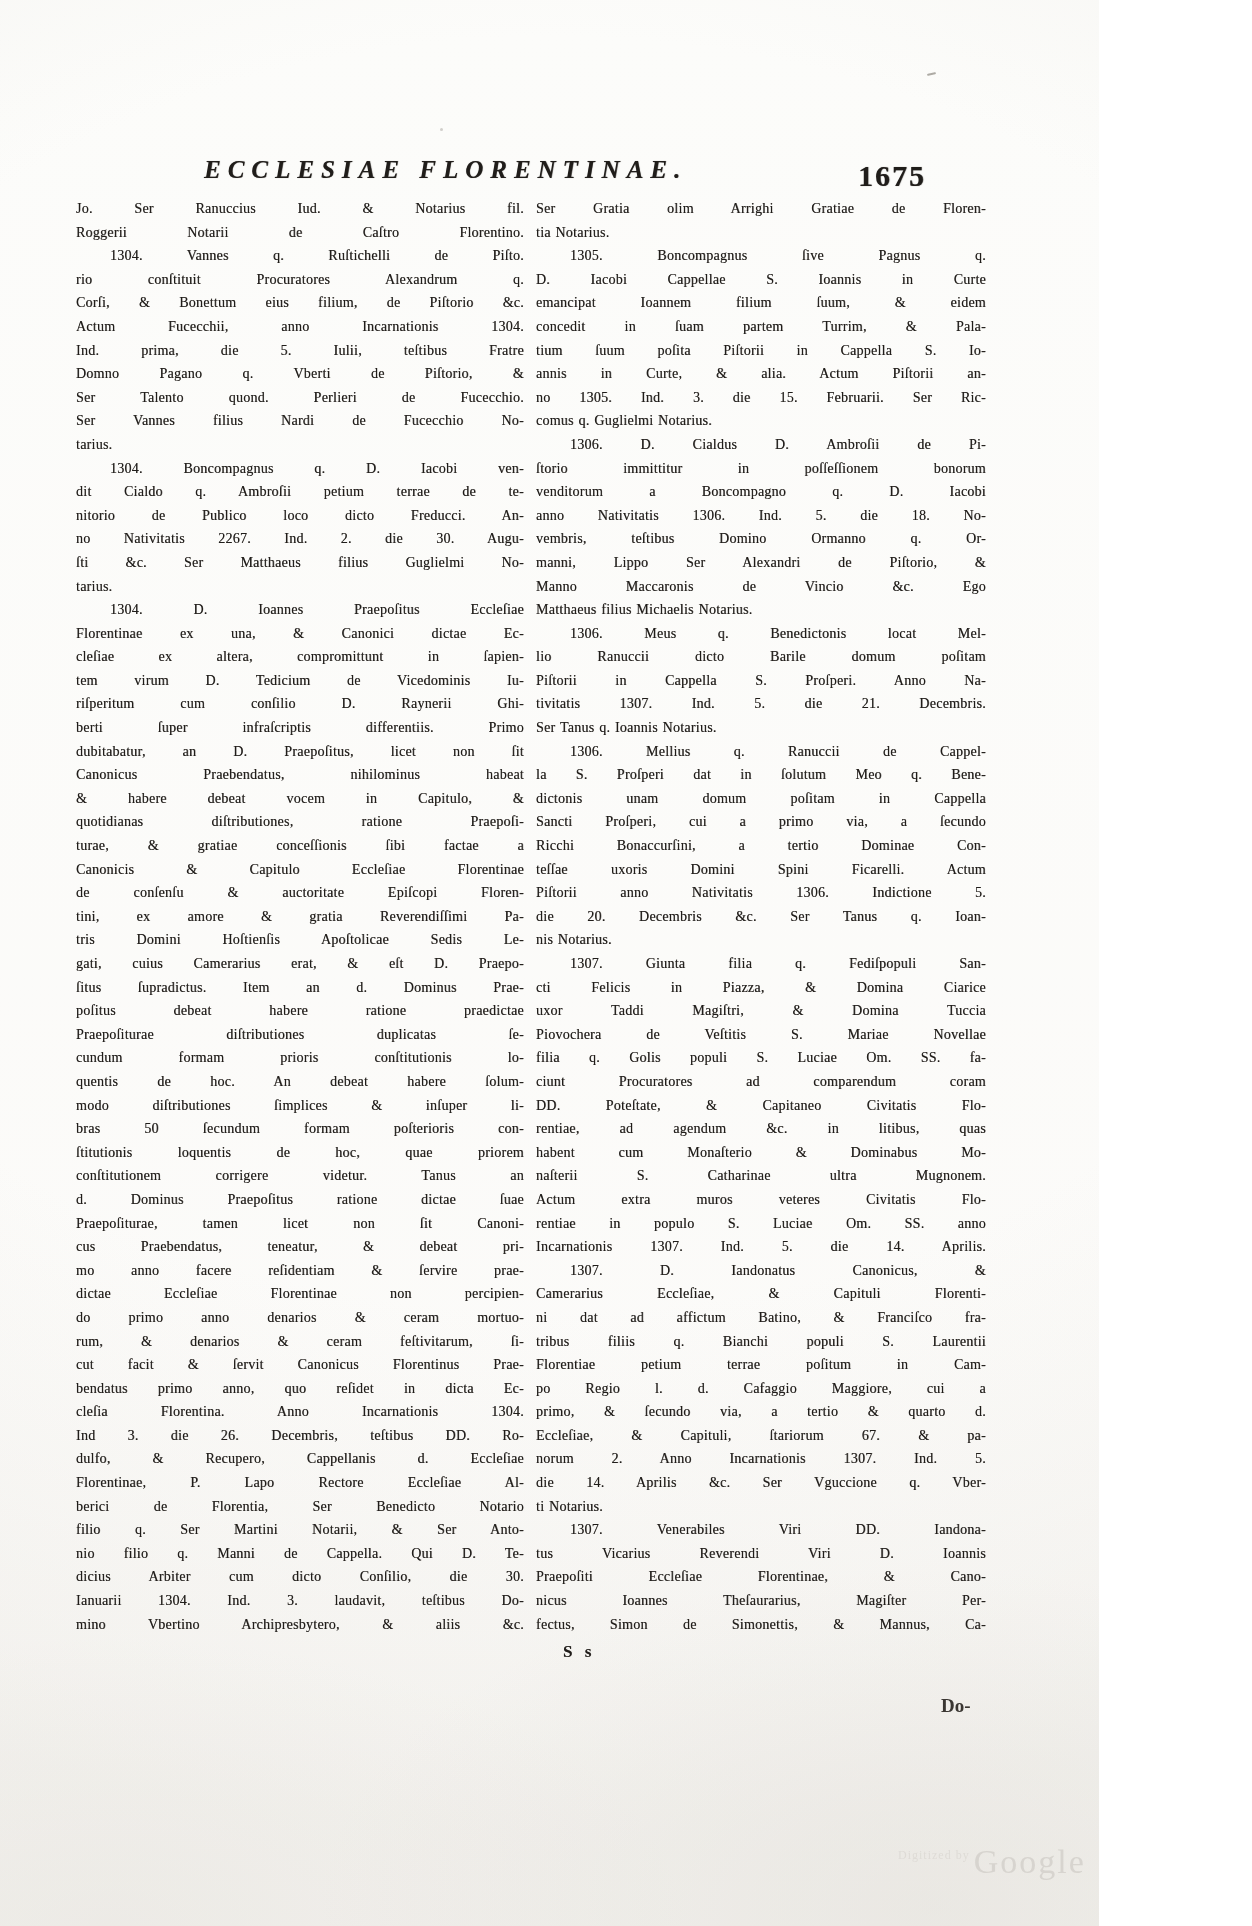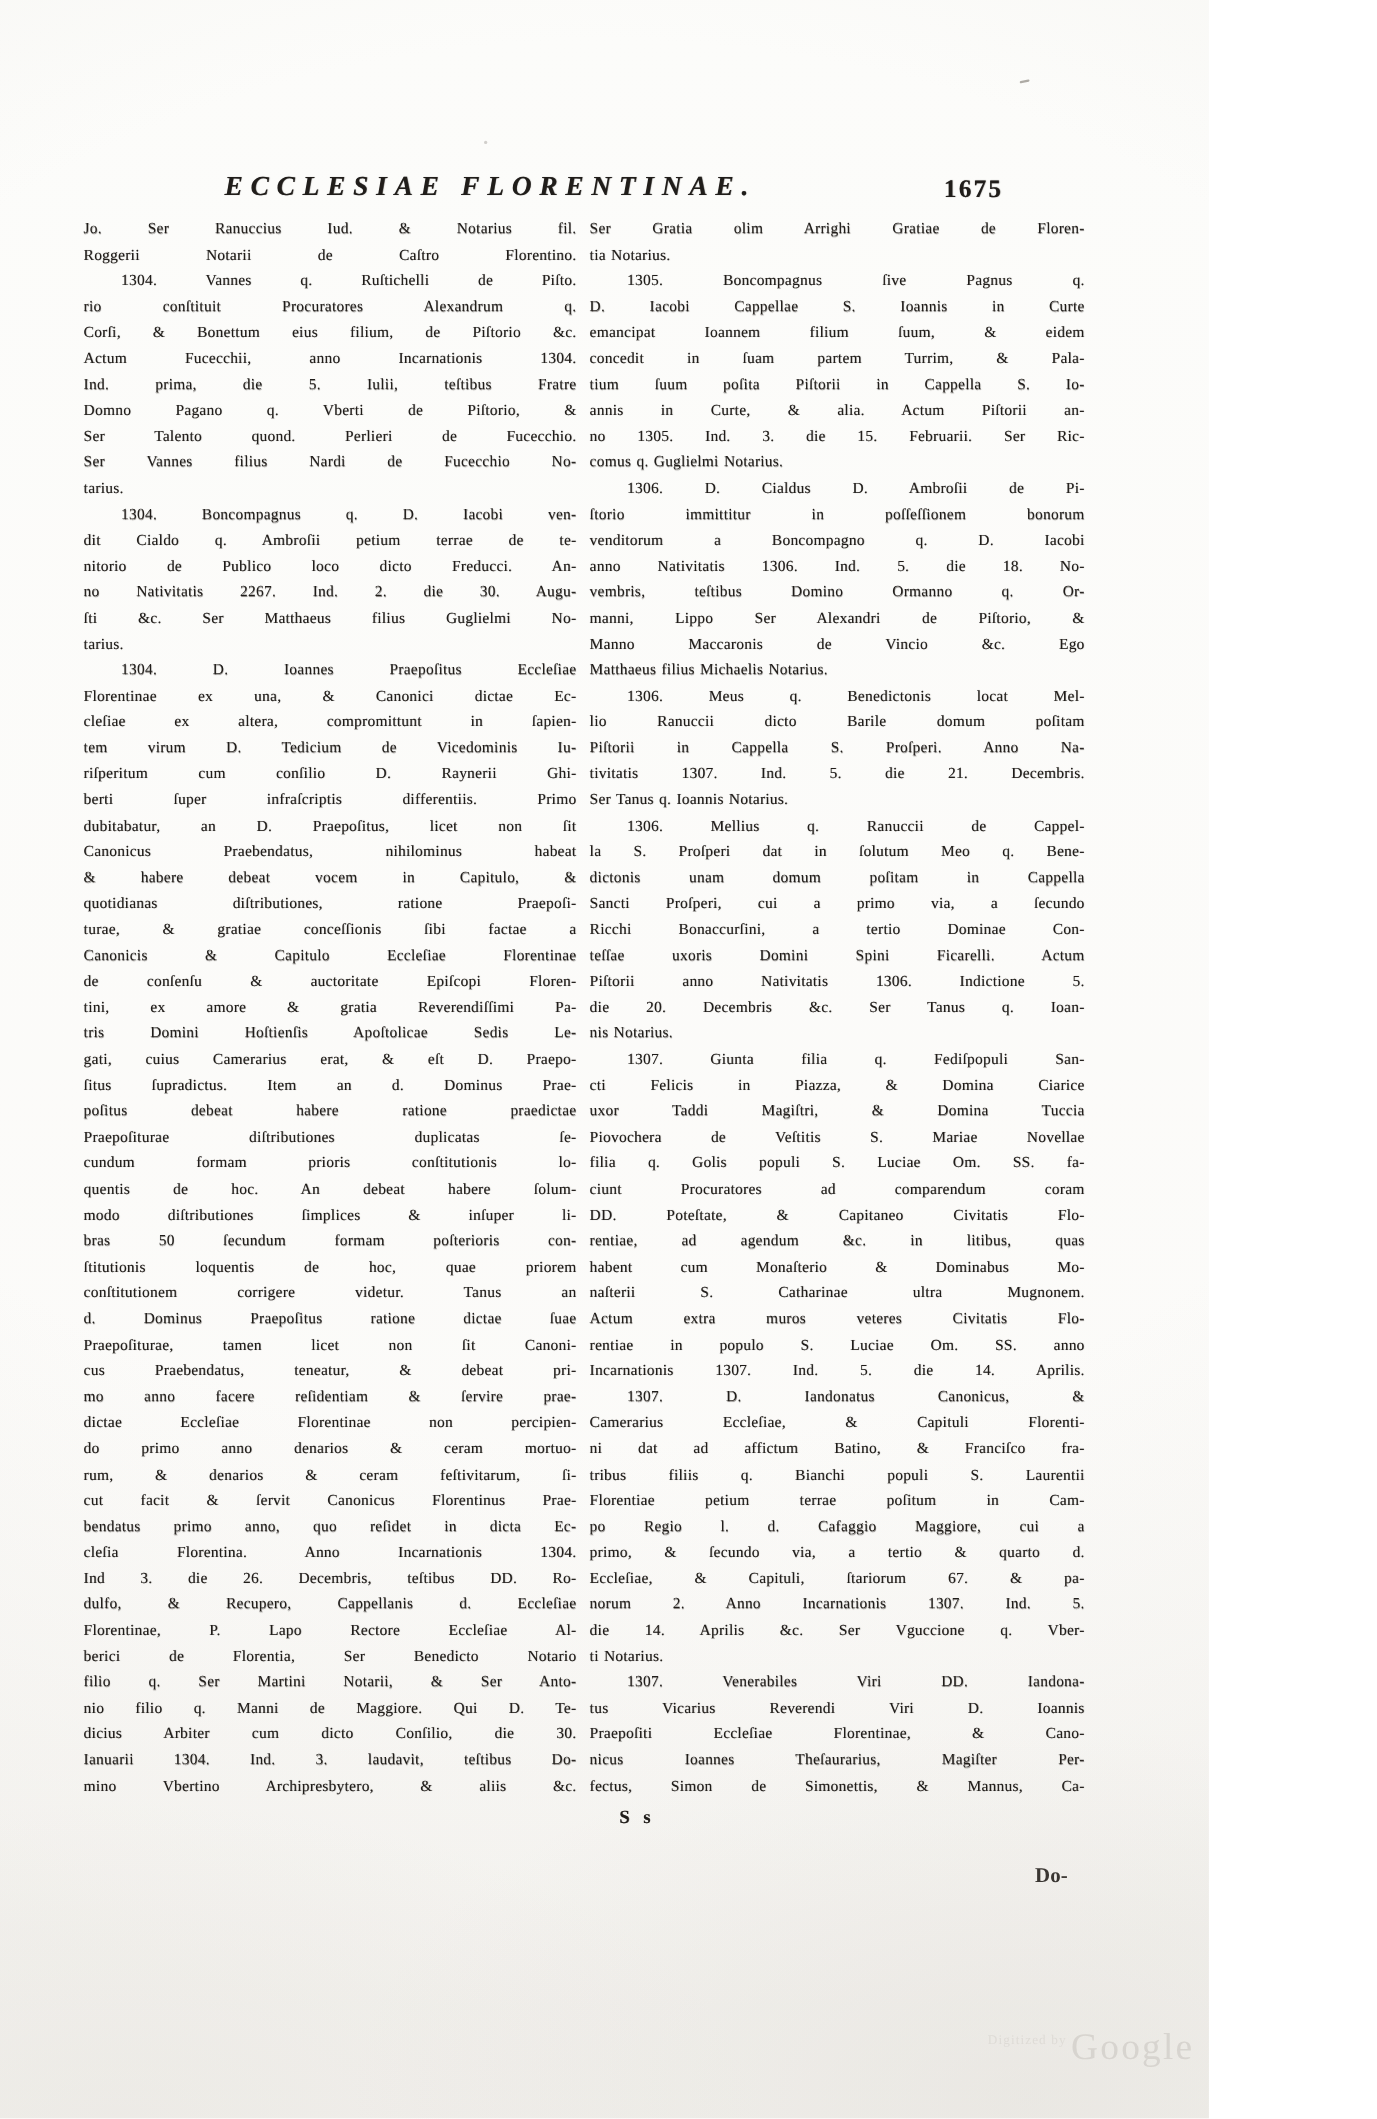--- a/index.html
+++ b/index.html
@@ -21,21 +21,21 @@
     white-space:nowrap;
   }
   .head .title{
     position:absolute;left:128px;top:0;
     font-style:italic;font-weight:bold;
     font-size:25px;letter-spacing:7px;
     text-shadow:0.4px 0.4px 0.7px rgba(25,22,18,0.6);
   }
   .head .pageno{
     position:absolute;left:782px;top:3px;
-    font-weight:bold;font-size:23px;letter-spacing:2px;
+    font-weight:bold;font-size:30px;letter-spacing:2px;
     text-shadow:0.4px 0.4px 0.8px rgba(25,22,18,0.65);
   }
   
   .col{
     position:absolute;top:197px;
     font-size:14px;line-height:23.6px;
     letter-spacing:0.25px;word-spacing:1px;
     text-shadow:0.35px 0.35px 0.65px rgba(32,28,24,0.55);
   }
   .col.left{left:76px;width:448px;}
@@ -131,21 +131,21 @@
       <div class="line jst">do primo anno denarios &amp; ceram mortuo-</div>
       <div class="line jst">rum, &amp; denarios &amp; ceram feſtivitarum, ſi-</div>
       <div class="line jst">cut facit &amp; ſervit Canonicus Florentinus Prae-</div>
       <div class="line jst">bendatus primo anno, quo reſidet in dicta Ec-</div>
       <div class="line jst">cleſia Florentina. Anno Incarnationis 1304.</div>
       <div class="line jst">Ind 3. die 26. Decembris, teſtibus DD. Ro-</div>
       <div class="line jst">dulfo, &amp; Recupero, Cappellanis d. Eccleſiae</div>
       <div class="line jst">Florentinae, P. Lapo Rectore Eccleſiae Al-</div>
       <div class="line jst">berici de Florentia, Ser Benedicto Notario</div>
       <div class="line jst">filio q. Ser Martini Notarii, &amp; Ser Anto-</div>
-      <div class="line jst">nio filio q. Manni de Maggiore. Qui D. Te-</div>
+      <div class="line jst">nio filio q. Manni de Cappella. Qui D. Te-</div>
       <div class="line jst">dicius Arbiter cum dicto Conſilio, die 30.</div>
       <div class="line jst">Ianuarii 1304. Ind. 3. laudavit, teſtibus Do-</div>
       <div class="line jst">mino Vbertino Archipresbytero, &amp; aliis &amp;c.</div>
     </div>
   <div class="col right">
       <div class="line jst">Ser Gratia olim Arrighi Gratiae de Floren-</div>
       <div class="line">tia Notarius.</div>
       <div class="line ind jst">1305. Boncompagnus ſive Pagnus q.</div>
       <div class="line jst">D. Iacobi Cappellae S. Ioannis in Curte</div>
       <div class="line jst">emancipat Ioannem filium ſuum, &amp; eidem</div>

